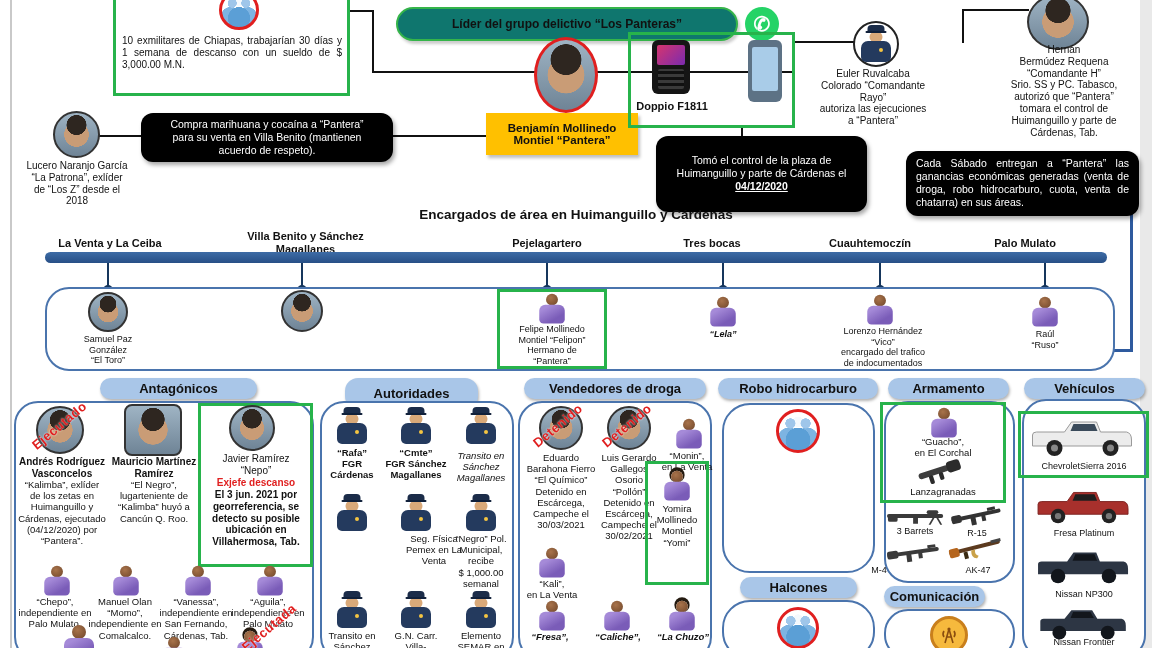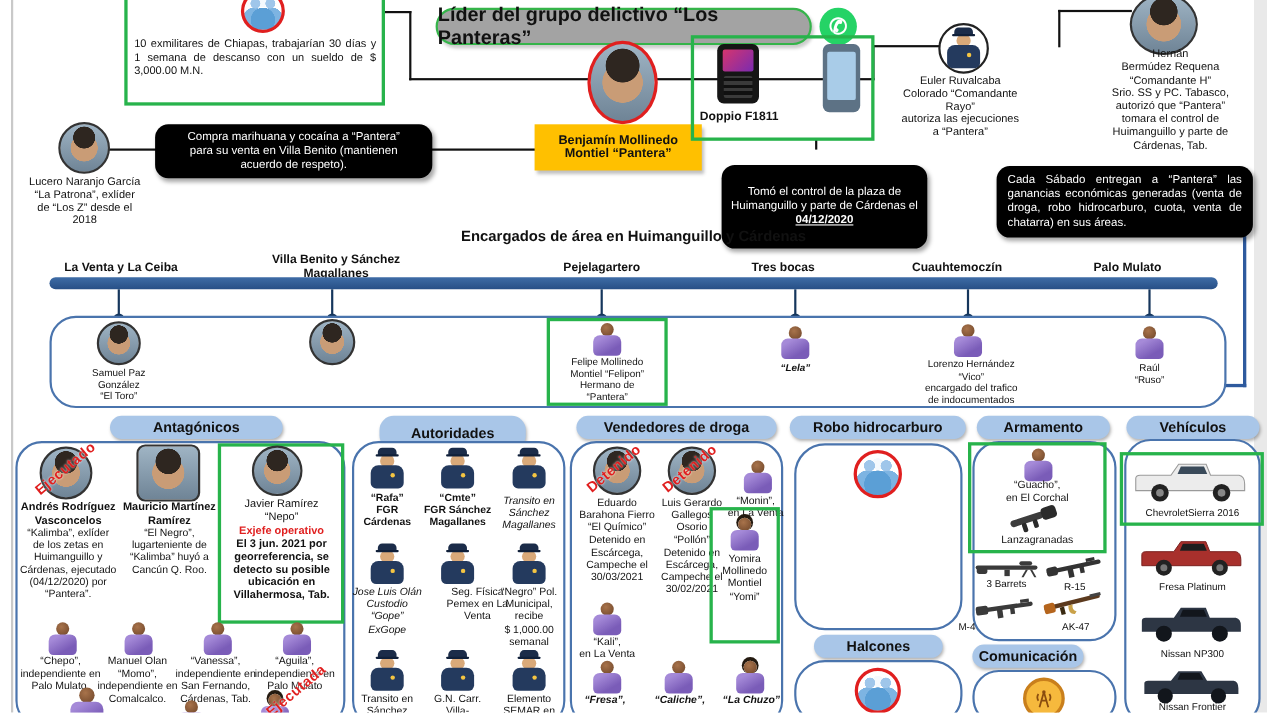--- a/index.html
+++ b/index.html
@@ -74,33 +74,33 @@
   <div class="line" style="left:741px;top:126px;width:2px;height:10px"></div>
   <div class="line" style="left:99px;top:135px;width:43px;height:2px"></div>
   <div class="line" style="left:392px;top:135px;width:95px;height:2px"></div>
   <div class="blueline" style="left:1130px;top:184px;width:3px;height:168px"></div>
   <div class="blueline" style="left:1111px;top:349px;width:22px;height:3px"></div>
 
   <div class="greenbox" style="left:113px;top:-8px;width:237px;height:104px"></div>
   <div class="grp" style="left:219px;top:-10px;width:40px;height:40px"></div>
   <div class="lbl s10 just" style="left:122px;top:35px;width:220px">10 exmilitares de Chiapas, trabajarían 30 días y 1 semana de descanso con un sueldo de $ 3,000.00 M.N.</div>
 
-  <div class="abs" style="left:396px;top:7px;width:342px;height:34px;background:#a3a3a3;border:2.5px solid #35b44a;border-radius:18px;display:flex;align-items:center;justify-content:center;font-weight:bold;font-size:18px;box-shadow:2px 3px 3px rgba(0,0,0,.2)">Líder del grupo delictivo “Los Panteras”</div>
+  <div class="abs" style="left:396px;top:7px;width:342px;height:34px;background:#0f766e;border:2.5px solid #35b44a;border-radius:18px;display:flex;align-items:center;justify-content:center;font-weight:bold;font-size:12px;box-shadow:2px 3px 3px rgba(0,0,0,.2)">Líder del grupo delictivo “Los Panteras”</div>
   <div class="wa" style="left:745px;top:7px"></div>
 
   <div class="portrait redring" style="left:534px;top:37px;width:64px;height:76px"></div>
   <div class="abs" style="left:486px;top:113px;width:152px;height:42px;background:#ffc000;display:flex;align-items:center;justify-content:center;font-weight:bold;font-size:11.5px;text-align:center;white-space:pre-line;box-shadow:2px 3px 3px rgba(0,0,0,.25)">Benjamín Mollinedo
 Montiel “Pantera”</div>
 
   <div class="greenbox" style="left:628px;top:32px;width:167px;height:96px"></div>
   <div class="fphone" style="left:652px;top:40px"></div>
   <div class="lbl s11 bold" style="left:634px;top:100px;width:76px">Doppio F1811</div>
   <div class="sphone" style="left:748px;top:40px"></div>
 
-  <div class="blackbox" style="left:656px;top:150px;width:187px">
+  <div class="blackbox" style="left:656px;top:136px;width:211px">
     <span class="lblx" style="white-space:pre-line">Tomó el control de la plaza de
 Huimanguillo y parte de Cárdenas el</span>
     <div class="bold" style="text-decoration:underline">04/12/2020</div>
   </div>
 
   <div class="pcircle" style="left:853px;top:21px;width:46px;height:46px"></div>
   <span class="police" style="left:860px;top:25px">
       <i class="cap"></i>
       <i class="badge"></i>
     </span>
@@ -196,21 +196,21 @@
 (04/12/2020) por
 “Pantera”.</div>
   <div class="lbl s10 bold" style="left:110px;top:456px;width:88px">Mauricio Martínez
 Ramírez</div>
   <div class="lbl" style="left:110px;top:479px;width:88px">“El Negro”,
 lugarteniente de
 “Kalimba” huyó a
 Cancún Q. Roo.</div>
   <div class="lbl s10" style="left:206px;top:453px;width:100px">Javier Ramírez
 “Nepo”</div>
-  <div class="lbl s10 bold red" style="left:206px;top:477px;width:100px">Exjefe operativo</div>
+  <div class="lbl s10 bold red" style="left:206px;top:477px;width:100px">Exjefe descanso</div>
   <div class="lbl s10 bold" style="left:204px;top:489px;width:104px">El 3 jun. 2021 por
 georreferencia, se
 detecto su posible
 ubicación en
 Villahermosa, Tab.</div>
 
   <span class="avatar sm" style="left:41px;top:563px"></span>
   <span class="avatar sm" style="left:110px;top:563px"></span>
   <span class="avatar sm" style="left:182px;top:563px"></span>
   <span class="avatar sm" style="left:254px;top:563px"></span>
@@ -263,24 +263,20 @@
       <i class="badge"></i>
     </span>
   <span class="police" style="left:400px;top:494px">
       <i class="cap"></i>
       <i class="badge"></i>
     </span>
   <span class="police" style="left:465px;top:494px">
       <i class="cap"></i>
       <i class="badge"></i>
     </span>
-  <div class="lbl it" style="left:318px;top:533px;width:68px">Jose Luis Olán
-Custodio
-“Gope”
-ExGope</div>
   <div class="lbl" style="left:403px;top:533px;width:62px">Seg. Física
 Pemex en La
 Venta</div>
   <div class="lbl" style="left:450px;top:533px;width:62px">“Negro” Pol.
 Municipal,
 recibe
 $ 1,000.00
 semanal</div>
 
   <span class="police" style="left:336px;top:591px">

